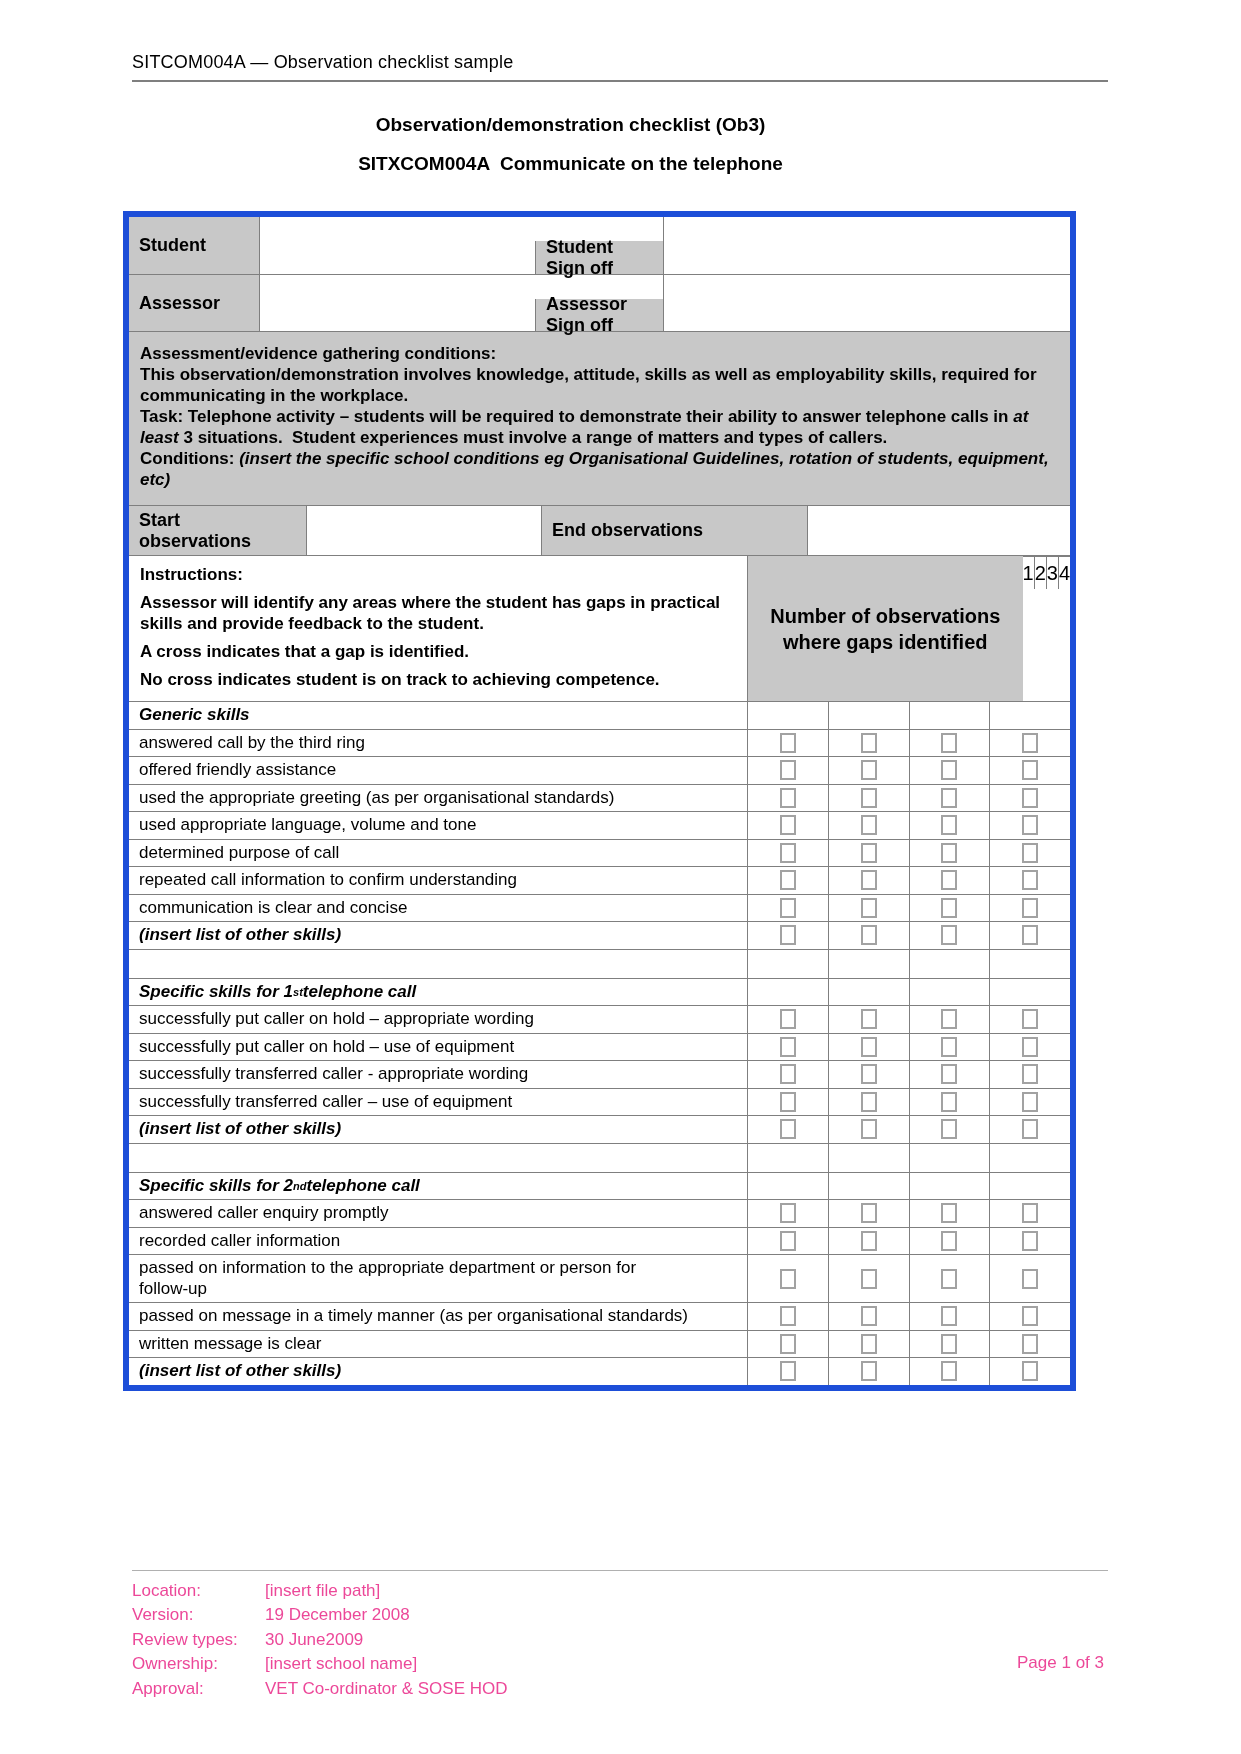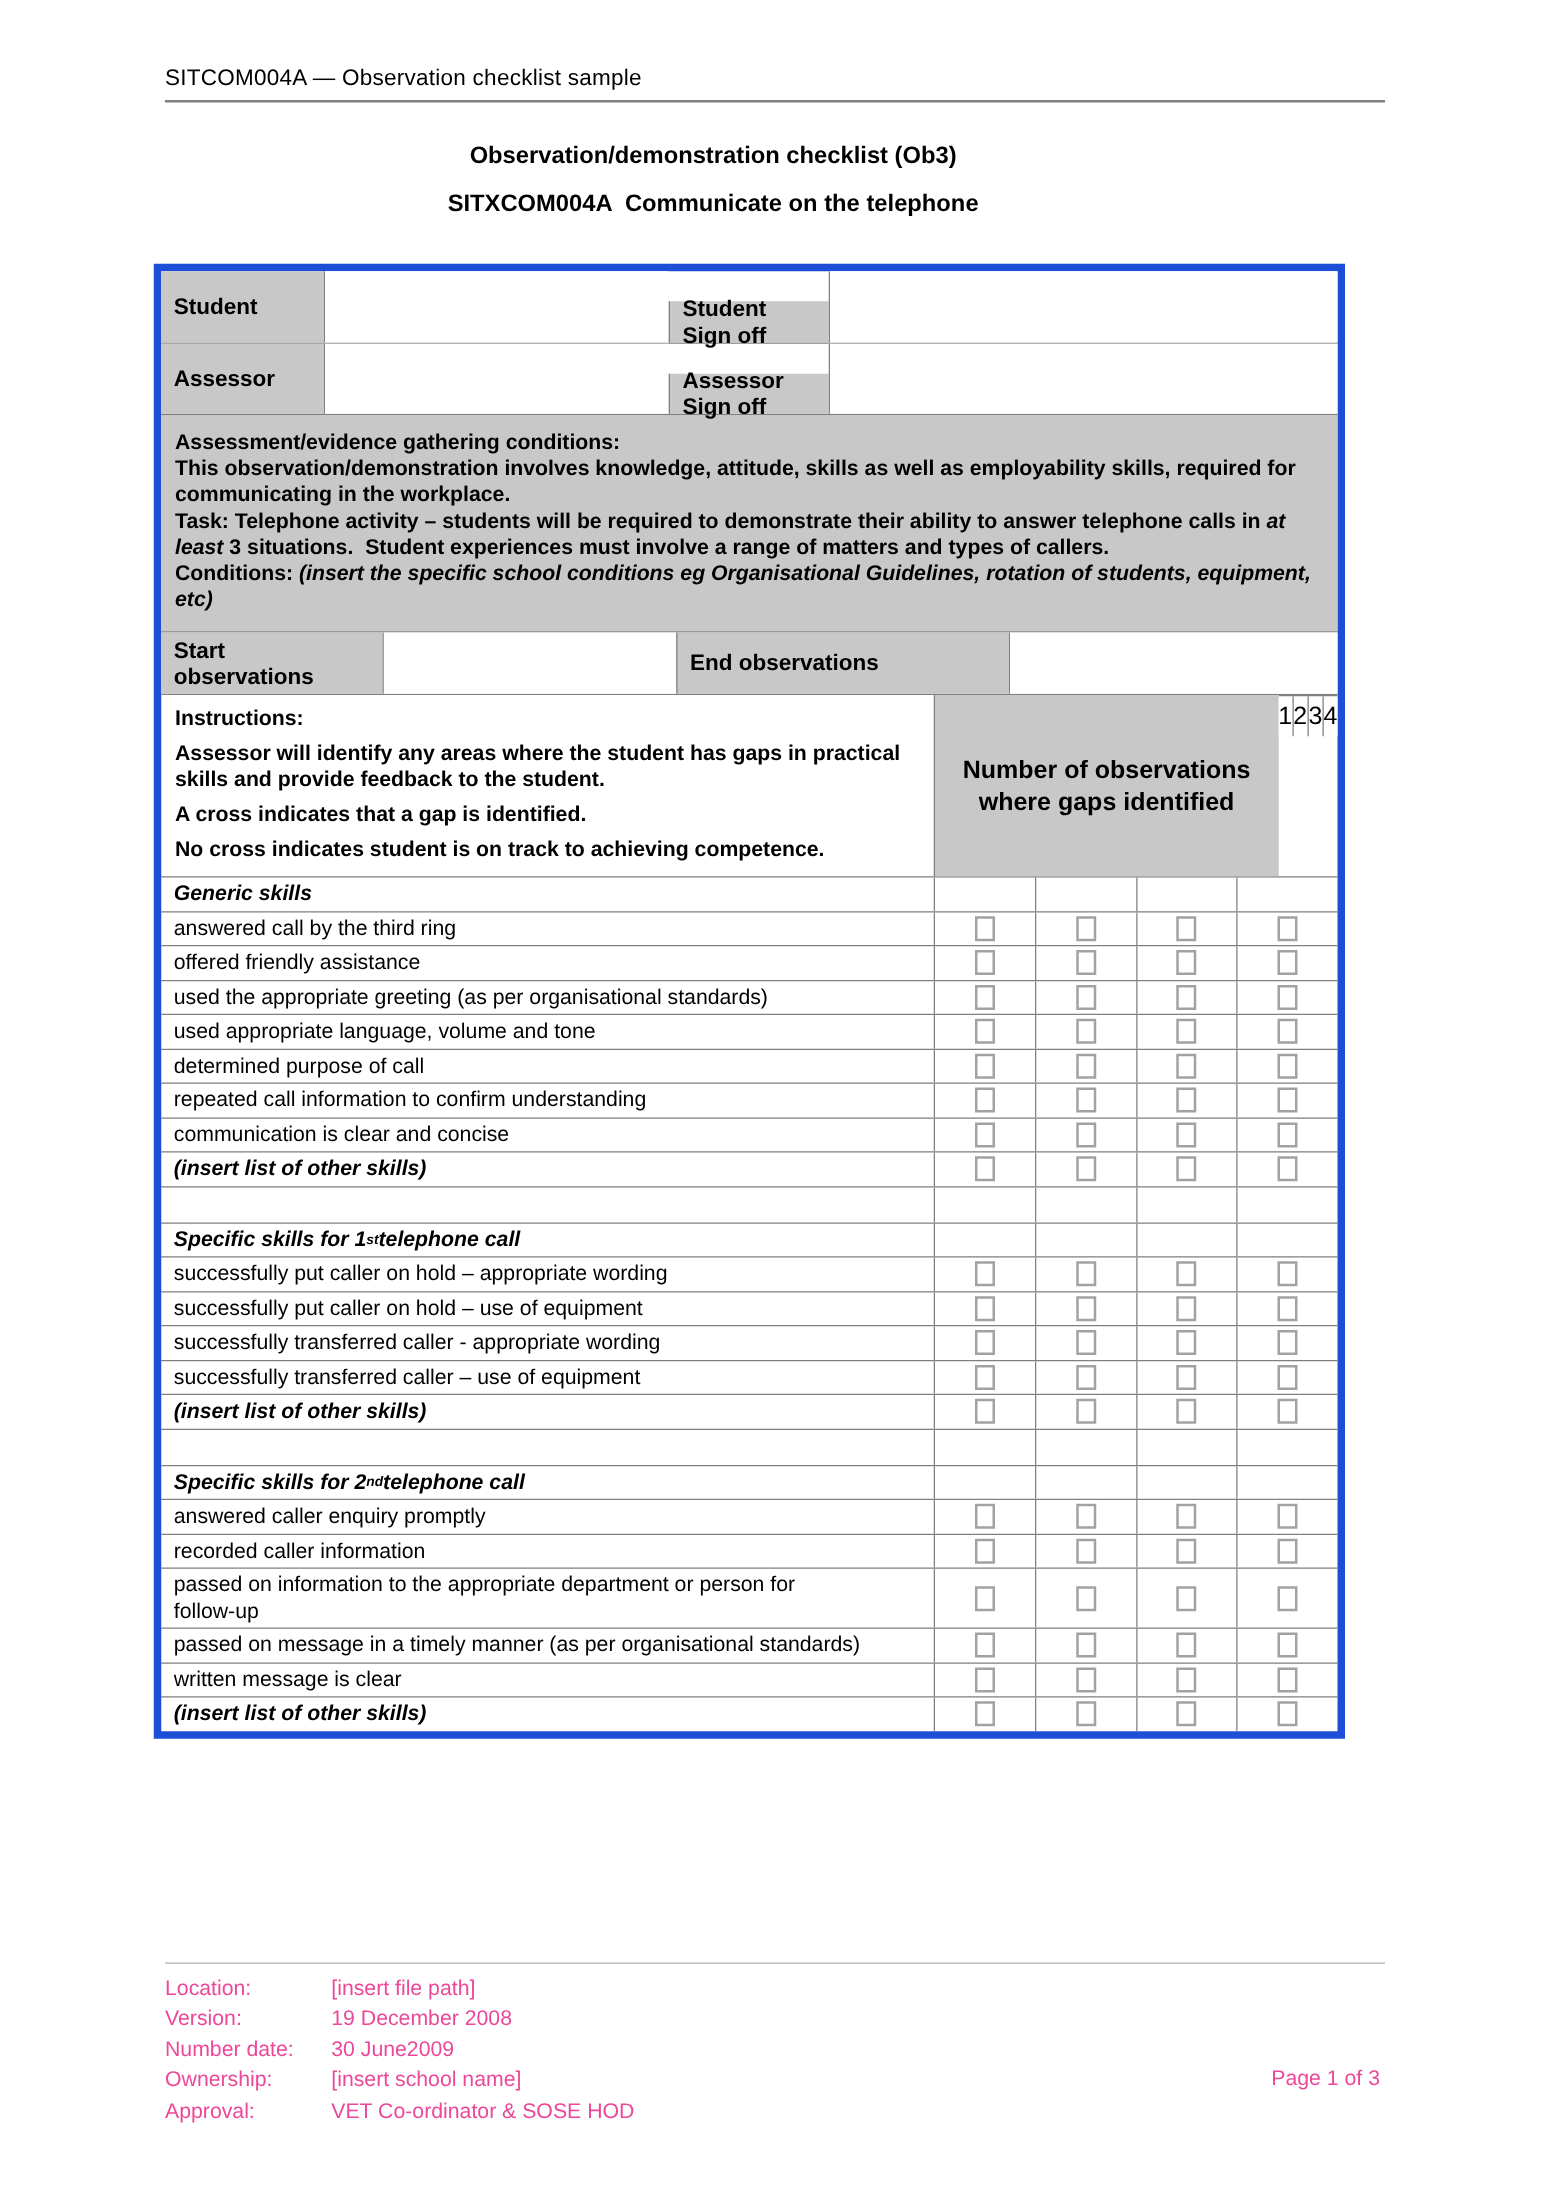--- a/index.html
+++ b/index.html
@@ -462,21 +462,21 @@
     <div id="footer-rows">
         <div class="footer-row">
           <div class="footer-label">Location:</div>
           <div>[insert file path]</div>
         </div>
         <div class="footer-row">
           <div class="footer-label">Version:</div>
           <div>19 December 2008</div>
         </div>
         <div class="footer-row">
-          <div class="footer-label">Number date:</div>
+          <div class="footer-label">Review types:</div>
           <div>30 June2009</div>
         </div>
         <div class="footer-row">
           <div class="footer-label">Ownership:</div>
           <div>[insert school name]</div>
         </div>
         <div class="footer-row">
           <div class="footer-label">Approval:</div>
           <div>VET Co-ordinator &amp; SOSE HOD</div>
         </div>

